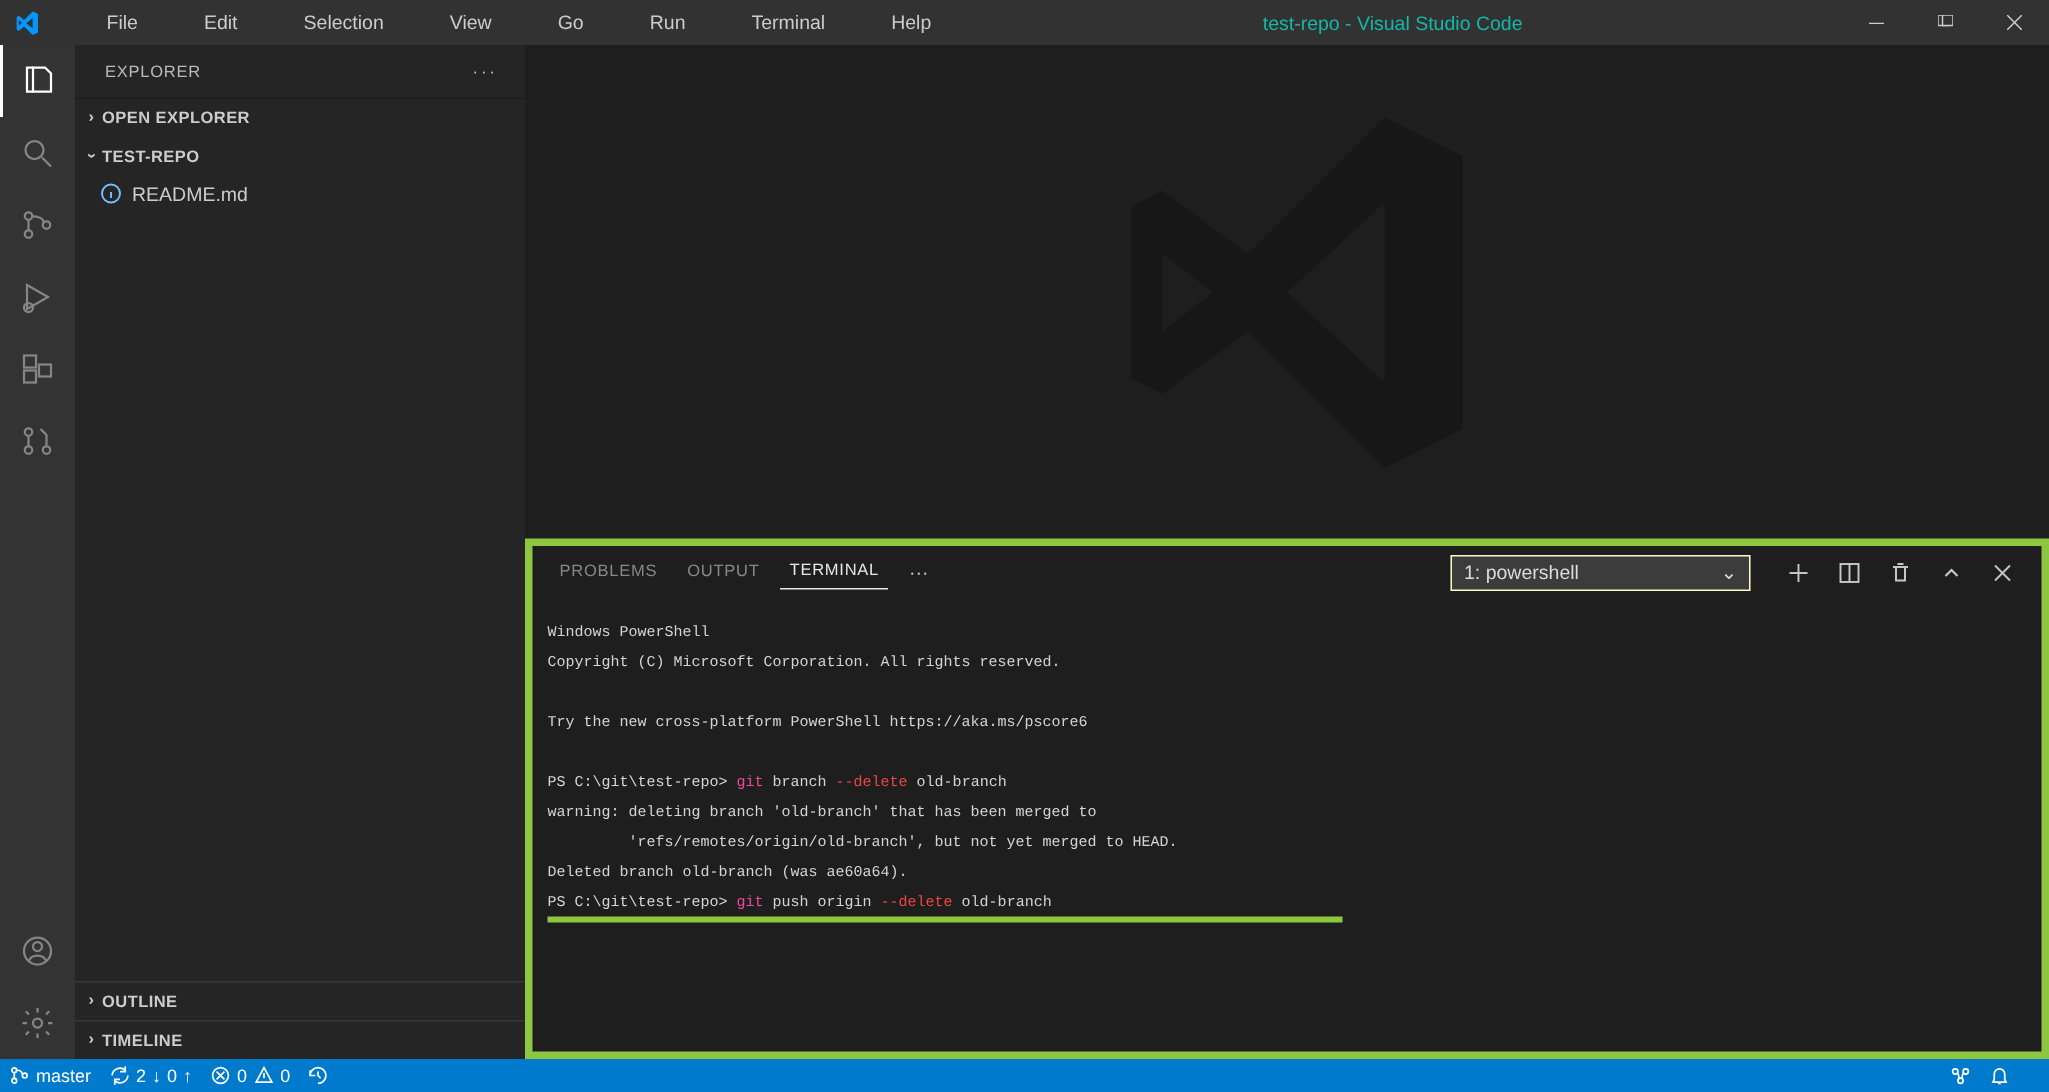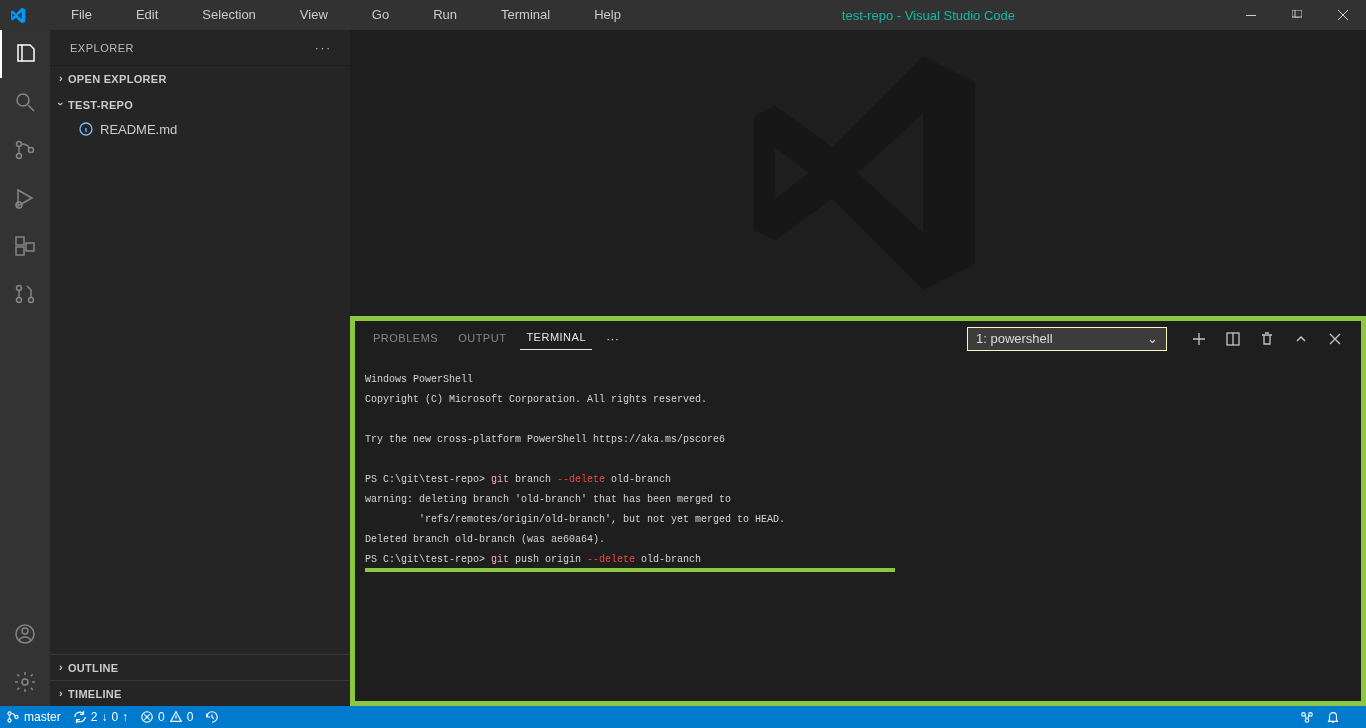--- a/index.html
+++ b/index.html
@@ -48,33 +48,33 @@
 .sidebar-title .more { color: #cccccc; letter-spacing: 2px; }
 .sidebar-tree { flex: 1; overflow: auto; border-top: 1px solid #1e1e1e;}
 .tree-section {
   height: 26px; display: flex; align-items: center;
   padding-left: 4px; font-size: 11px; font-weight: 700; letter-spacing: 0.3px;
 }
 .tree-section.dim { color: #cccccc; }
 .tree-section .chev { width: 14px; text-align:center; transform: translateY(-1px); }
 .tree-file {
   height: 22px; display: flex; align-items: center; gap: 6px;
-  padding-left: 28px; font-size: 13px;
+  padding-left: 16px; font-size: 13px;
 }
 .sidebar-footer .tree-section { border-top: 1px solid #383838; }
 .editor-split {
   flex: 1; display: flex; flex-direction: column; min-width: 0;
 }
 .editor-area {
   flex: 1; background: #1e1e1e; position: relative;
   display: flex; align-items: center; justify-content: center;
 }
 .watermark { opacity: 0.5; }
 .panel-wrap {
-  height: 390px; background: #1e1e1e; position: relative;
+  height: 347px; background: #1e1e1e; position: relative;
 }
 .panel-border {
   border: 5px solid #8dc63f;
   position: absolute; inset: 0;
   pointer-events: none;
 }
 .panel-inner {
   position: absolute; inset: 5px;
   display: flex; flex-direction: column;
 }
@@ -96,21 +96,21 @@
   padding: 0 8px; font-size: 13px;
 }
 .panel-icons { display: flex; gap: 18px; padding: 0 6px 0 16px; color: #c5c5c5; }
 .panel-icons .pi { width: 16px; height: 16px; display:flex; align-items:center; justify-content:center; }
 .terminal-body {
   flex: 1; padding: 14px 28px 6px 10px;
   font-family: Consolas, "Courier New", monospace;
   font-size: 10px; line-height: 20px; color: #d4d4d4;
   white-space: pre; overflow: hidden;
 }
-.term-yellow { color: #f9a8d4; }
+.term-yellow { color: #ec4899; }
 .term-dark { color: #ef4444; text-align: center; }
 .highlight-underline {
   display: block; height: 4px; background: #8dc63f; width: 530px;
   margin-top: -2px;
 }
 .statusbar {
   height: 22px; background: #007acc; color: #ffffff;
   display: flex; align-items: center; font-size: 12px;
   padding: 0 20px 0 0;
 }

